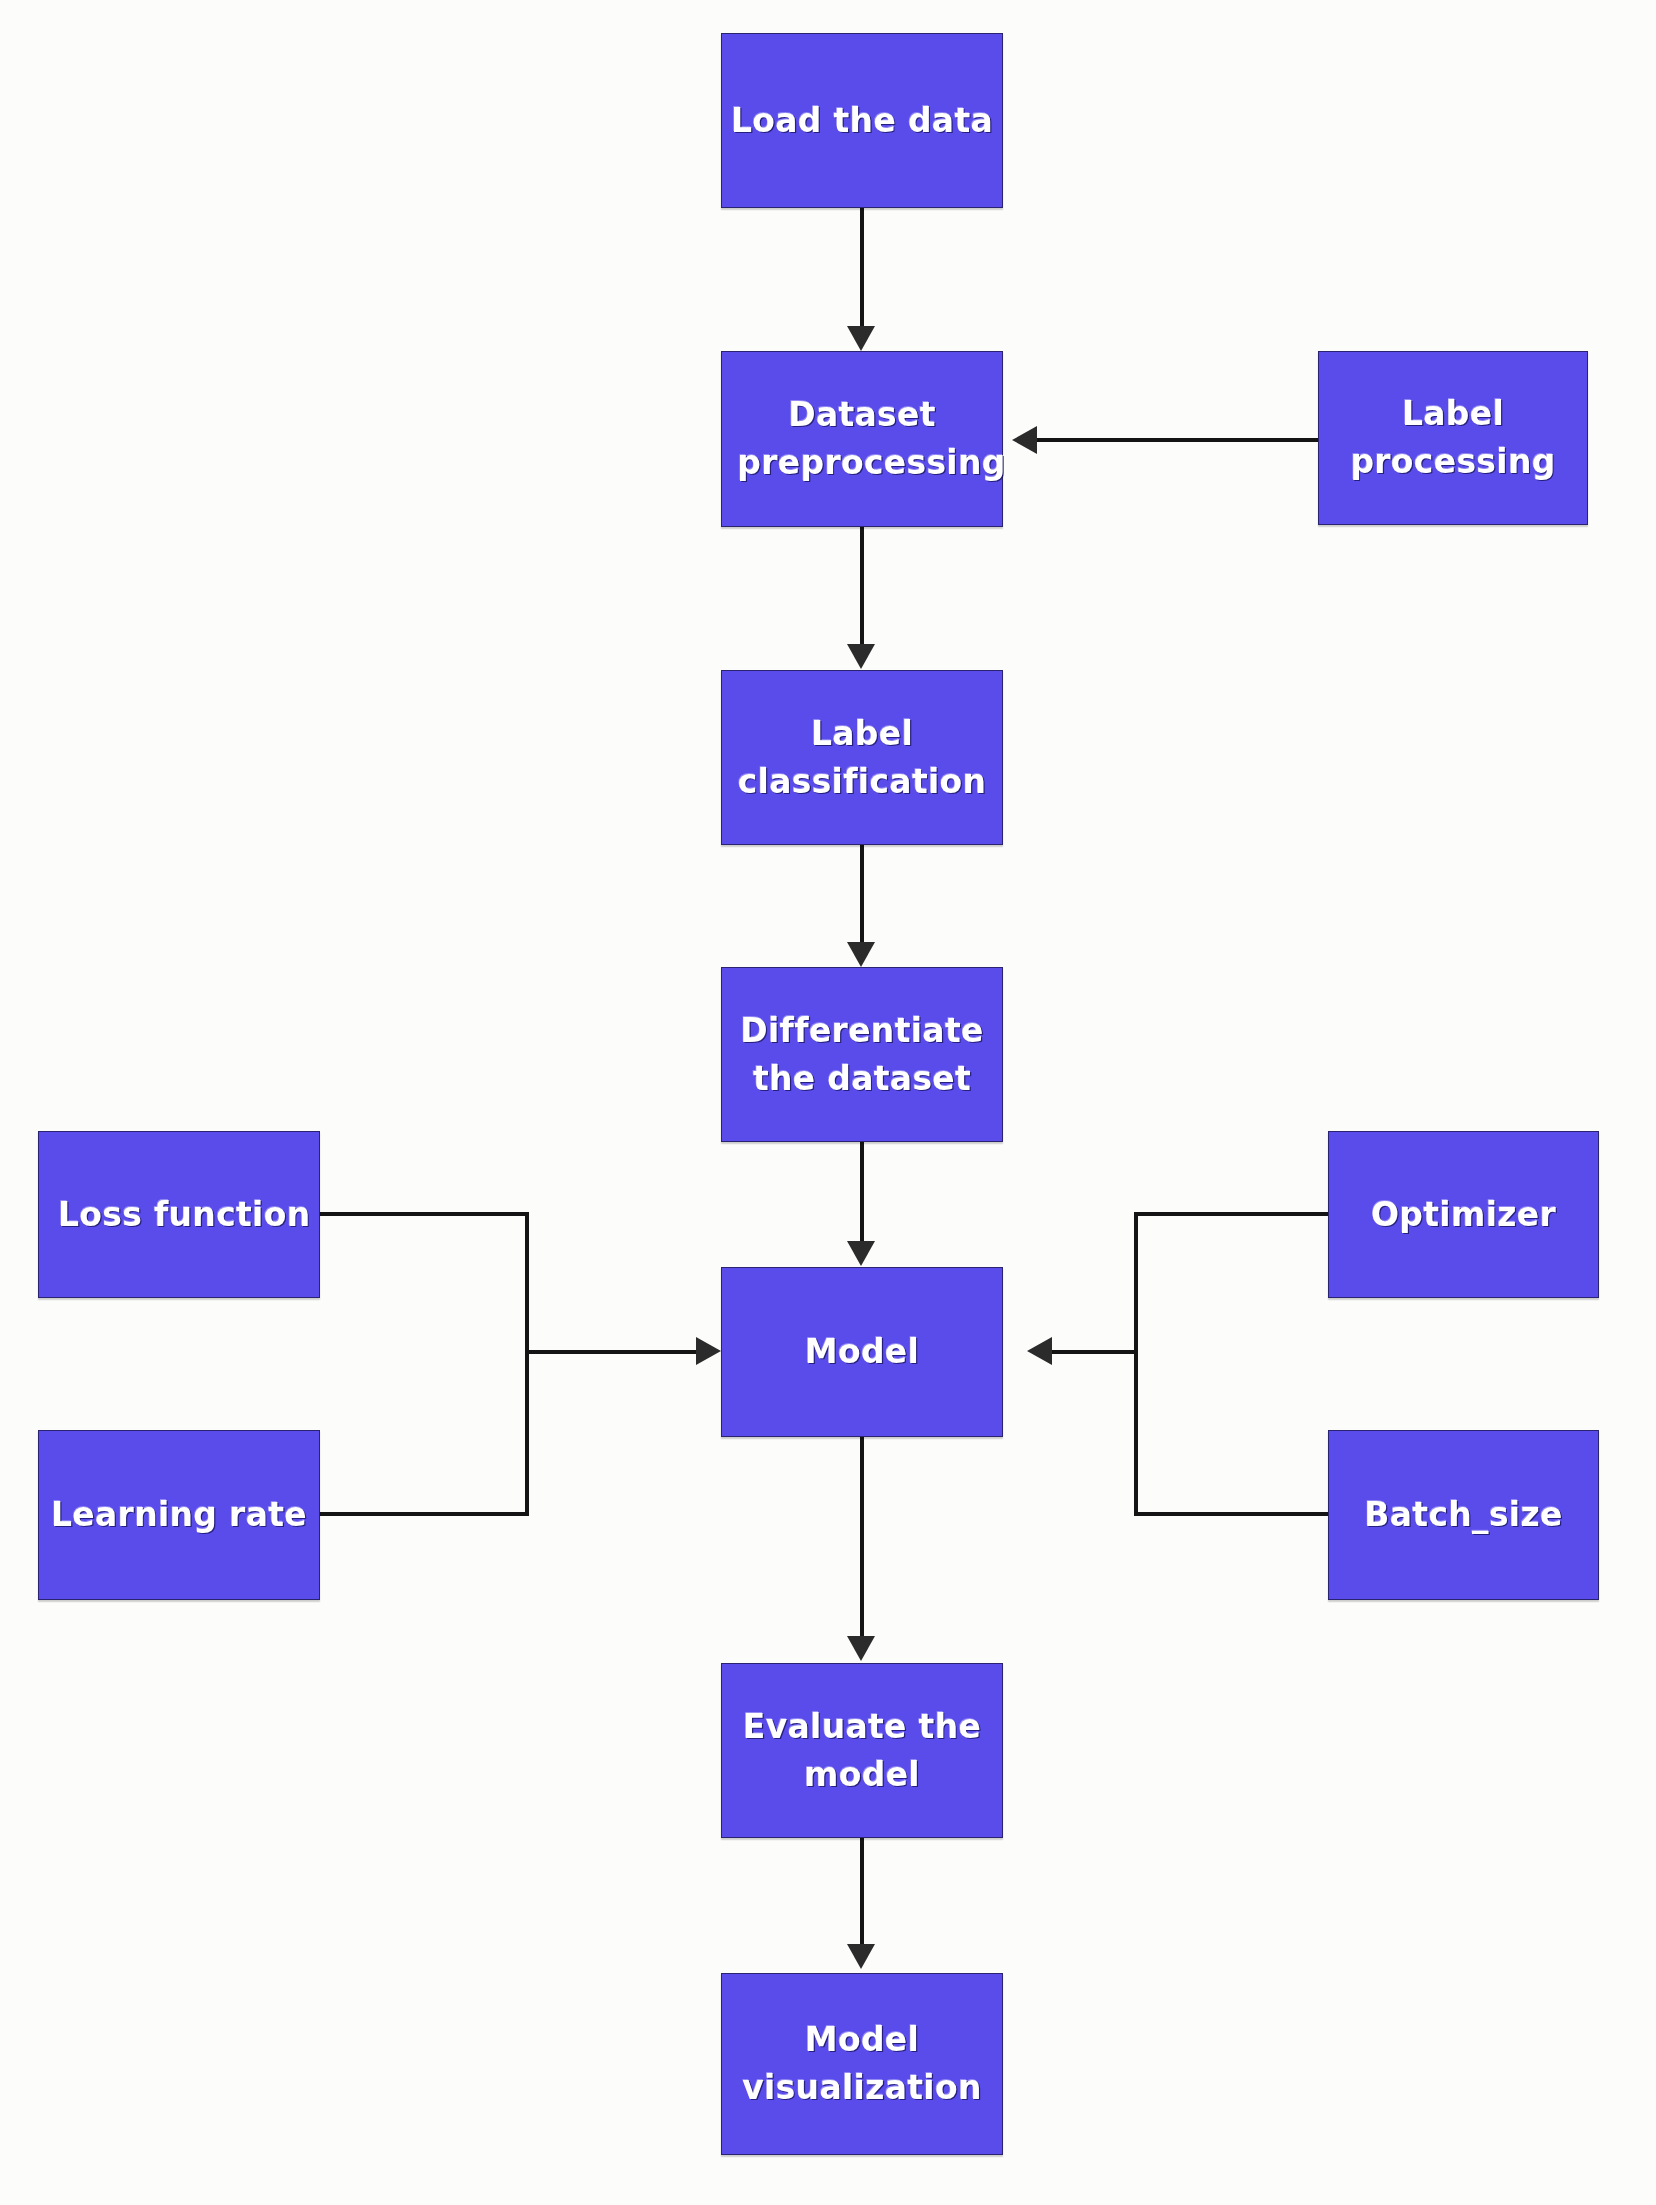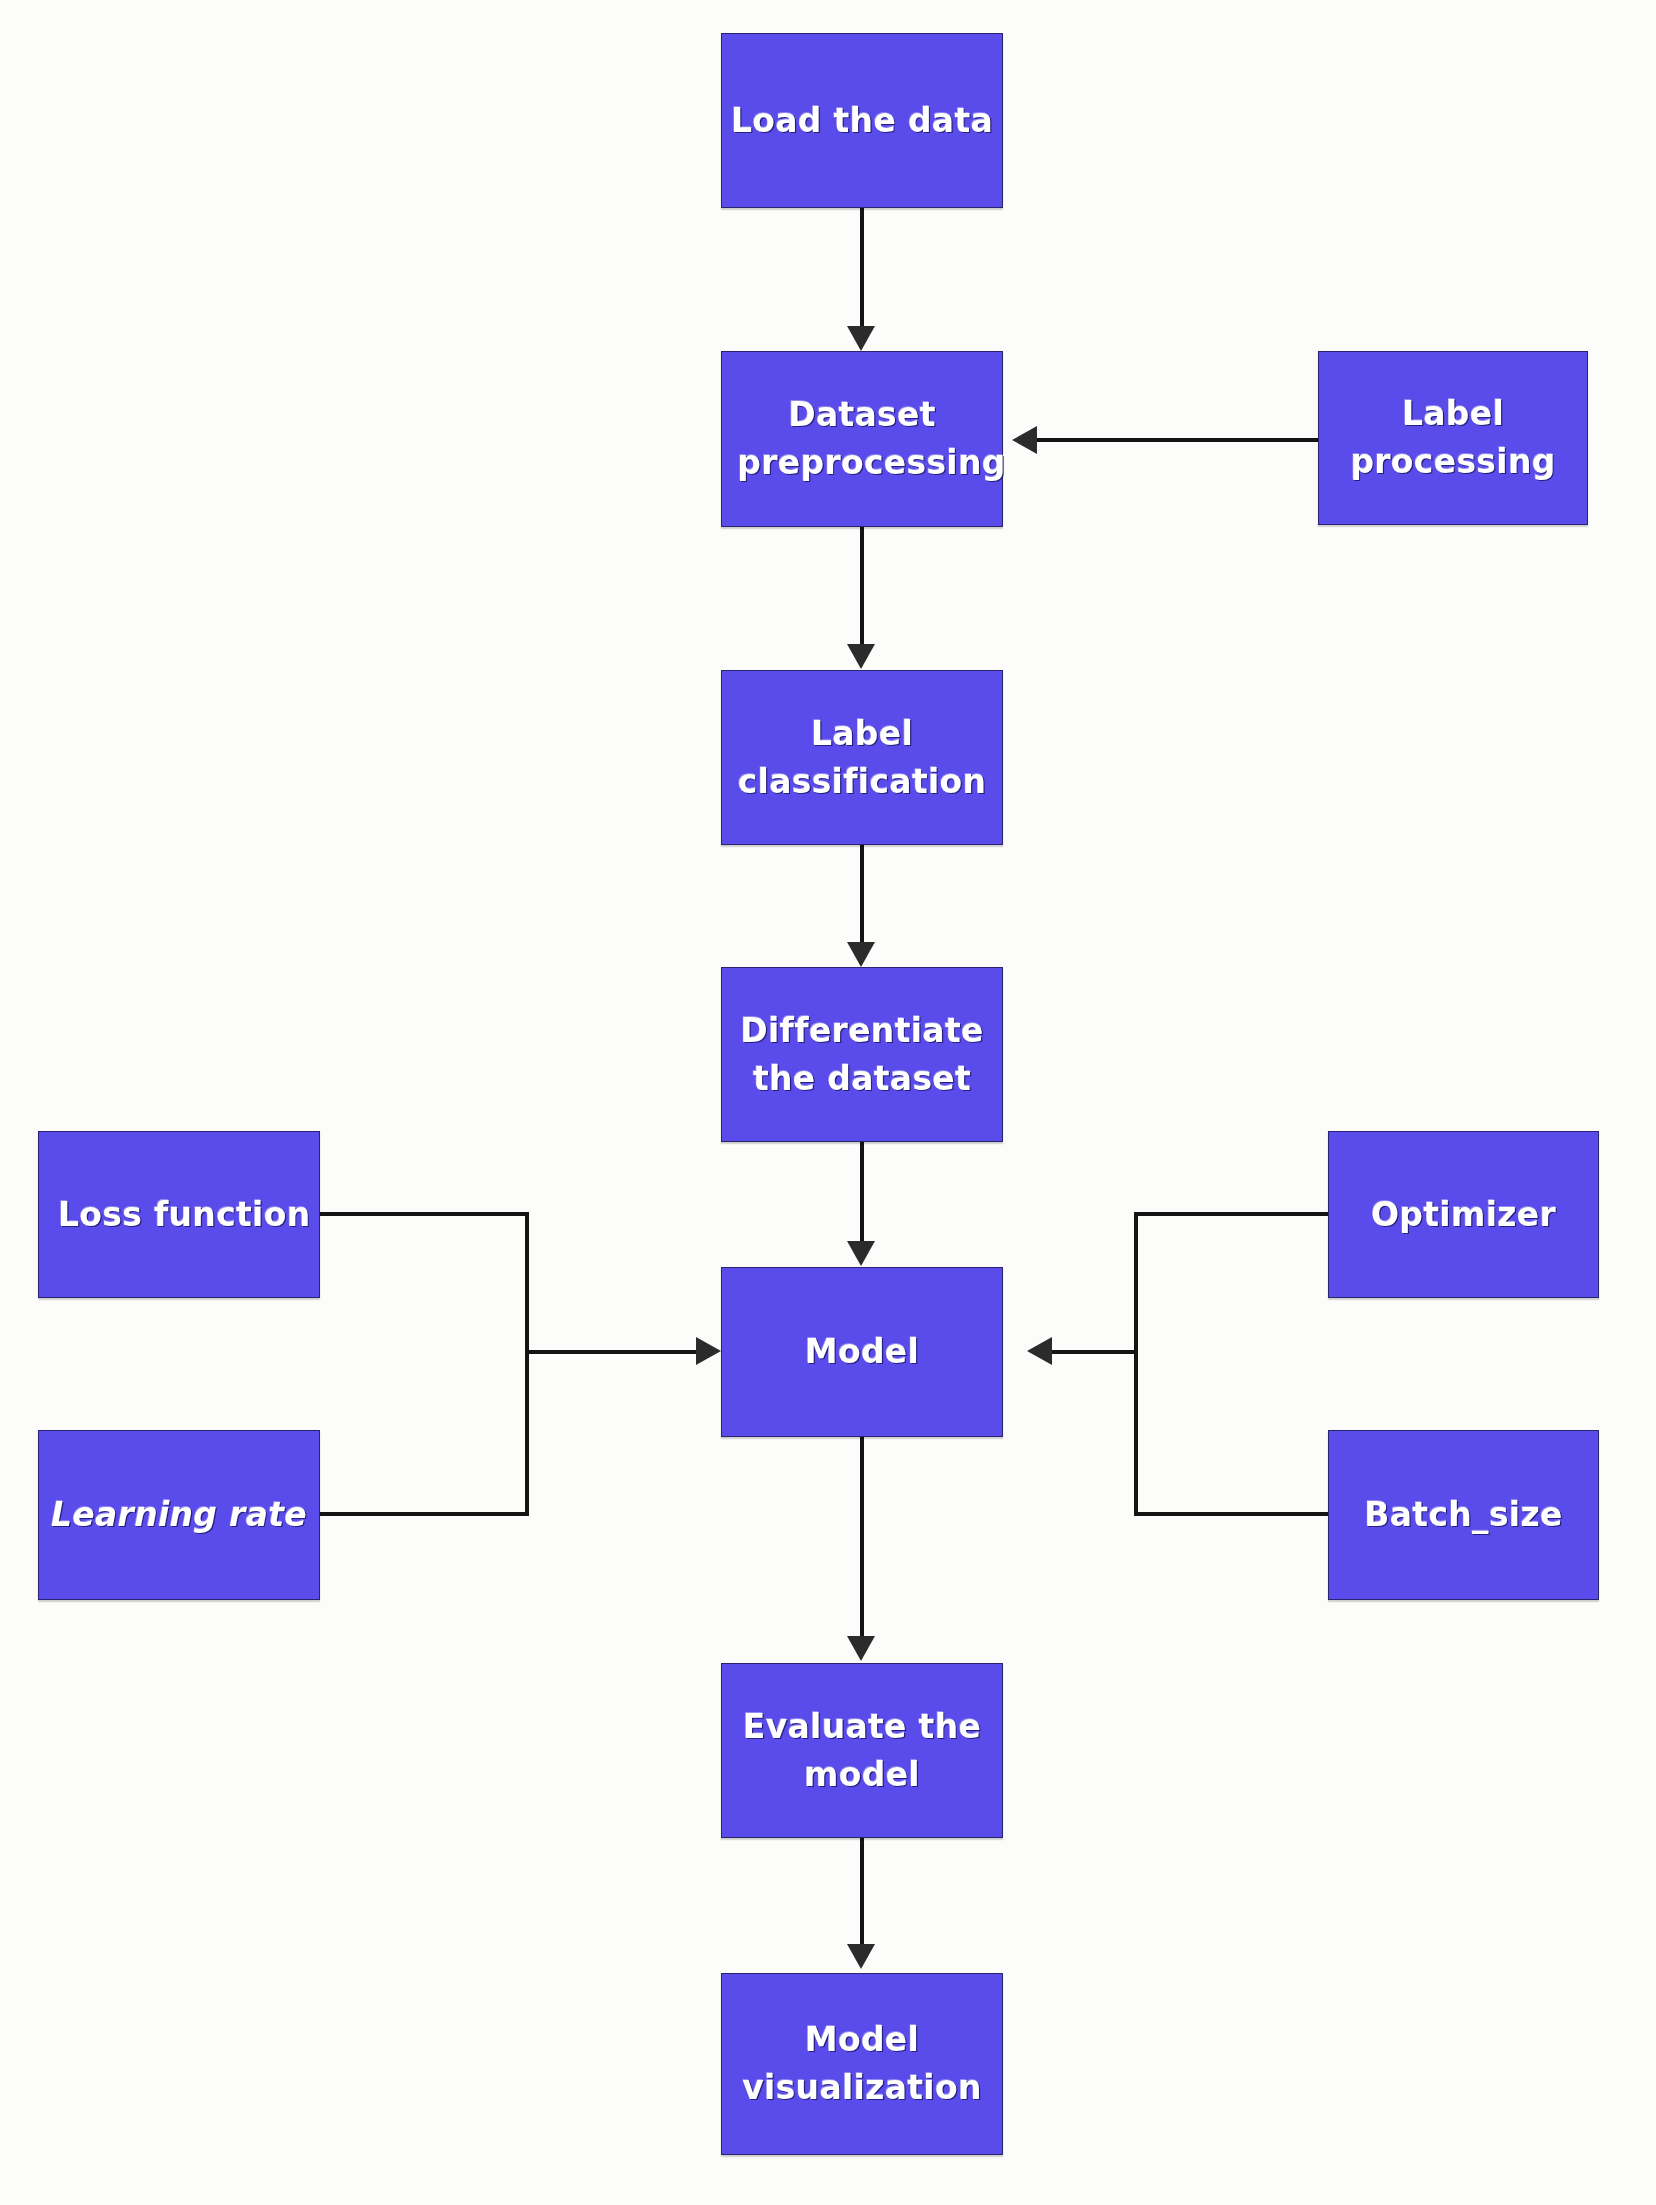--- a/index.html
+++ b/index.html
@@ -95,21 +95,21 @@
   <div class="node" style="left:721px; top:967px; width:282px; height:175px; flex-direction:column;">
     <span style="white-space:nowrap;">Differentiate</span>
     <span style="white-space:nowrap;">the dataset</span>
   </div>
 
   <div class="node" style="left:38px; top:1131px; width:282px; height:167px;padding-left:14px;">
     <span style="white-space:nowrap;">Loss function</span>
   </div>
 
   <div class="node" style="left:38px; top:1430px; width:282px; height:170px;">
-    <span style="white-space:nowrap;font-style:italic;">Learning rate</span>
+    <span style="white-space:nowrap;">Learning rate</span>
   </div>
 
   <div class="node" style="left:721px; top:1267px; width:282px; height:170px;">
     <span>Model</span>
   </div>
 
   <div class="node" style="left:1328px; top:1131px; width:271px; height:167px;">
     <span>Optimizer</span>
   </div>
 

